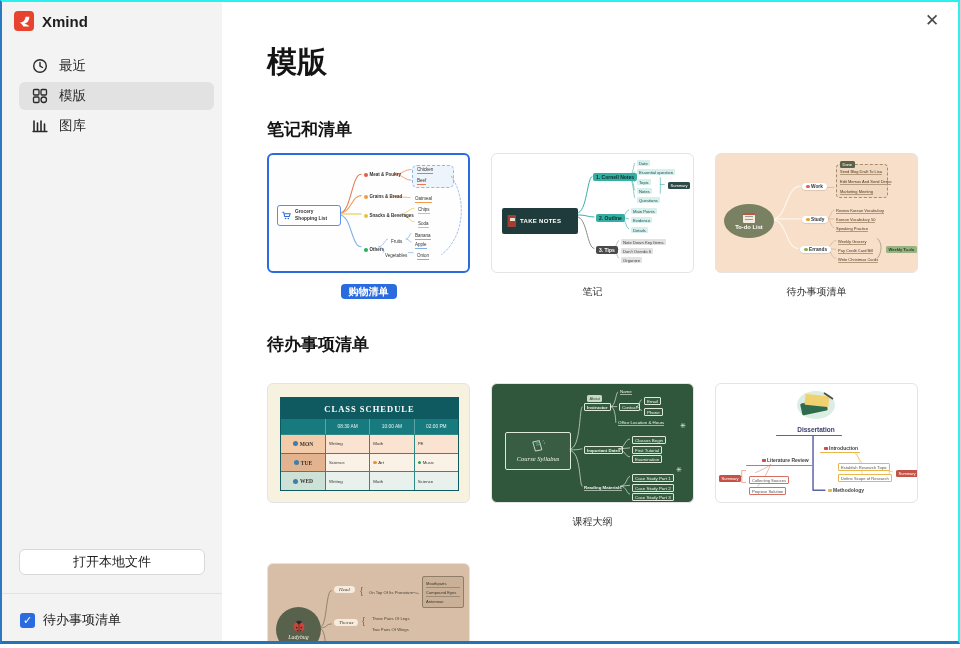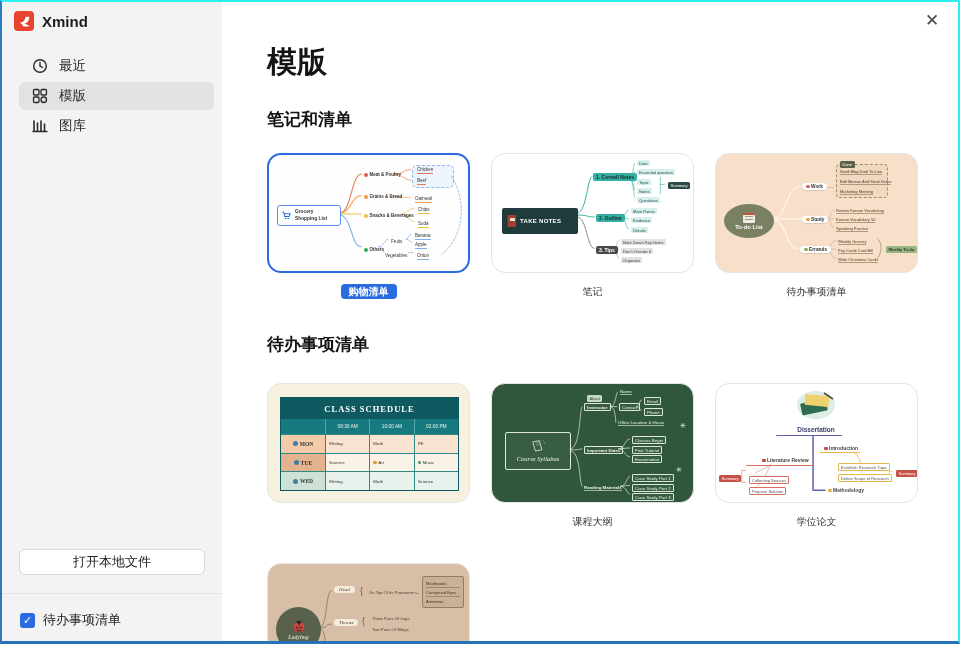--- a/index.html
+++ b/index.html
@@ -26,26 +26,26 @@
   .checkbox { width:15px; height:15px; background:#2B6BE0; border-radius:3px; color:#fff; font-size:11px;
     display:flex; align-items:center; justify-content:center; line-height:1; }
   .startup-label { font-size:13px; color:#222; }
 
   
   .main { position:absolute; left:220px; top:0; right:0; bottom:0; background:#fff; }
   .close-btn { position:absolute; top:6px; right:14px; width:24px; height:24px; font-size:17px; color:#4a4a4a;
     display:flex; align-items:center; justify-content:center; }
   .page-title { position:absolute; left:45px; top:40px; font-size:30px; font-weight:bold; color:#141414; }
   .sec-head { position:absolute; left:45px; font-size:17px; font-weight:bold; color:#141414; }
-  .sec1 { top:106px; } .sec2 { top:331px; }
+  .sec1 { top:116px; } .sec2 { top:331px; }
 
   .card { position:absolute; width:203px; }
   .r1 { top:151px; } .r2 { top:381px; } .r3 { top:561px; }
   .c1 { left:45px; } .c2 { left:269px; } .c3 { left:493px; }
-  .thumb { position:relative; width:203px; height:120px; border:1px solid #E4E4E4; border-radius:14px; overflow:hidden; background:#fff; }
+  .thumb { position:relative; width:203px; height:120px; border:1px solid #E4E4E4; border-radius:6px; overflow:hidden; background:#fff; }
   .thumb.sel { border:2px solid #2B6BE0; }
   .card-label { margin-top:12px; text-align:center; font-size:10px; color:#333; }
   .card-label .pill { background:#2B6BE0; color:#fff; border-radius:4px; padding:2px 8px; font-weight:bold; }
 
   
   .wire { position:absolute; left:0; top:0; width:100%; height:100%; }
   .t { position:absolute; font-size:4.5px; line-height:1.25; color:#333; white-space:nowrap; }
   .b { font-weight:bold; }
   .dot { display:inline-block; width:4px; height:4px; border-radius:50%; vertical-align:middle; margin-right:1.5px; }
   .sq { display:inline-block; width:3.5px; height:3.5px; border-radius:0.8px; vertical-align:middle; margin-right:1.5px; }
@@ -409,21 +409,20 @@
         <span class="dbox" style="left:33px; top:92px;">Collecting Sources</span>
         <span class="dbox" style="left:33px; top:103px;">Propose Solution</span>
         <span class="chip" style="left:3px; top:91px; background:#C65146;">Summary</span>
         <span class="ds-topic" style="left:108px; top:61px;"><span class="sq" style="background:#C65146"></span><span>Introduction</span></span>
         <div class="ds-line" style="left:104px; top:68px; width:40px; background:#E9B64C;"></div>
         <span class="dbox ybox" style="left:122px; top:79px;">Establish Research Topic</span>
         <span class="dbox ybox" style="left:122px; top:90px;">Define Scope of Research</span>
         <span class="chip" style="left:180px; top:86px; background:#C65146;">Summary</span>
         <span class="ds-topic" style="left:112px; top:103px;"><span class="sq" style="background:#E9B64C"></span><span>Methodology</span></span>
       </div>
-      <div class="card-label">学位论文</div>
     </div>
 
     <div class="card r3 c1">
       <div class="thumb lb-bg">
         <svg class="wire" viewBox="0 0 203 120" preserveAspectRatio="none">
           <g fill="none" stroke="#756A58" stroke-width="0.7" stroke-linecap="round">
             <path d="M53,64 C60,64 58,27 64,27 M53,65 C60,65 58,61 64,61 M53,66 C60,66 58,100 60,112"></path>
             <path d="M147,29 L152,30"></path>
           </g>
         </svg>

